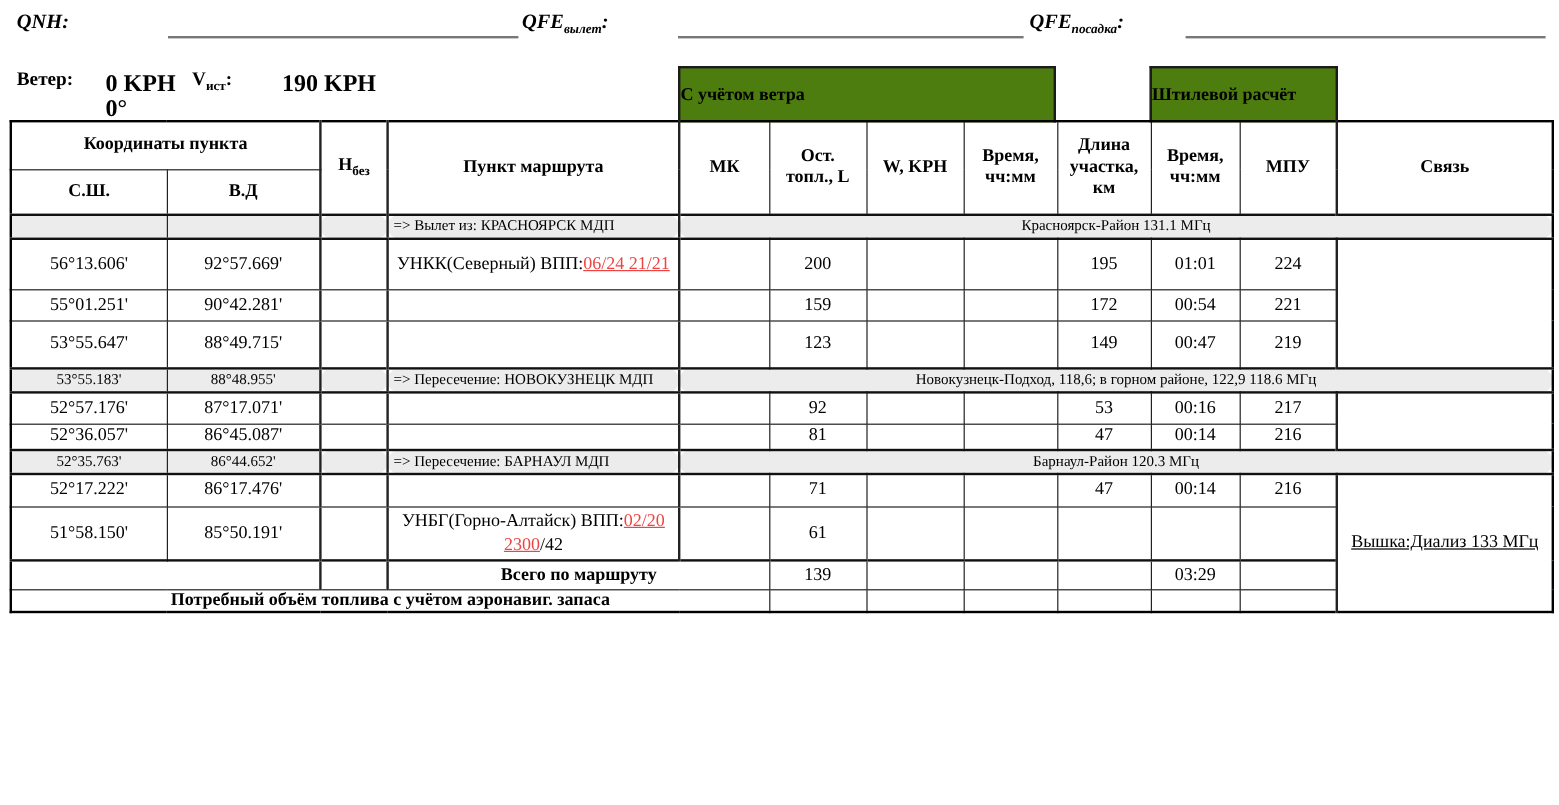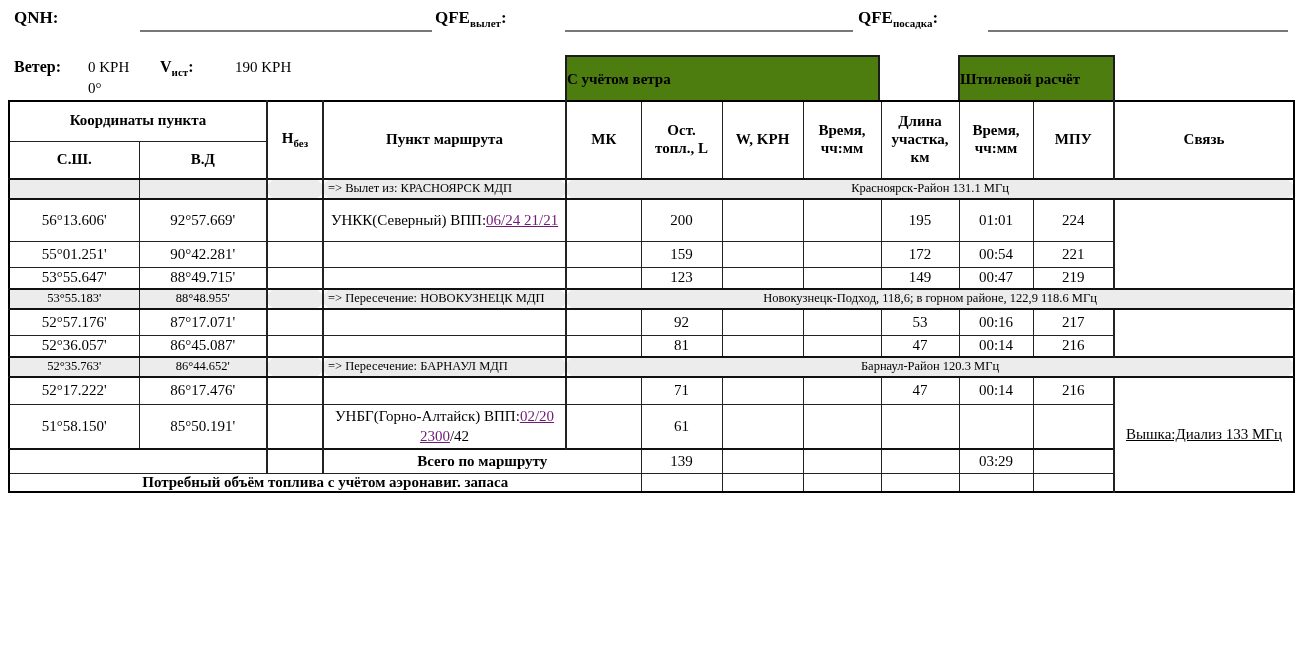--- a/index.html
+++ b/index.html
@@ -1,25 +1,25 @@
 <!DOCTYPE html>
 <html><head>
 <meta charset="utf-8">
 <style>
   html,body { margin:0; padding:0; }
   body {
     width:1299px; height:671px; background:#ffffff; color:#000;
     font-family:"Liberation Serif", serif; position:relative; overflow:hidden;
   }
   .abs { position:absolute; }
-  .flabel { font-weight:bold; font-size:17px; white-space:nowrap; }
+  .flabel { font-weight:bold; font-size:17px; white-space:nowrap;font-style:italic; }
   .flabel sub { font-size:11px; font-weight:bold; }
   .fline { border-bottom:2px solid #787878; height:0; }
   .wlabel { font-weight:bold; font-size:16px; white-space:nowrap; }
-  .wval { font-size:15px; white-space:nowrap; }
+  .wval { font-size:20px; white-space:nowrap;font-weight:bold; }
   .hbox {
     border:2px solid #1c1c1c; border-bottom:none; background:#4d7c0f;
     display:flex; align-items:center; 
     font-weight:bold; font-size:15px; box-sizing:border-box;
   }
   table.nav {
     position:absolute; left:8px; top:100px; width:1285px;
     border-collapse:collapse; table-layout:fixed; border:2px solid #000;
   }
   table.nav td {
@@ -32,21 +32,21 @@
   td.comms-cell { text-align:left; vertical-align:middle; padding:0 2px;text-decoration:underline; }
   tr.sec td {
     background:#ececec; font-size:12.5px; line-height:1.1;
     border-top:2px solid #111; border-bottom:2px solid #111;
   }
   tr.sec td.route-cell { text-align:left; }
   tr.sec td.info-cell { padding-right:4px; }
   tr.total td { border-top:2px solid #111; }
   .bold { font-weight:bold; }
   .bl2 { border-left-width:2px !important;border-radius:25px; }
-  a.rw-link { color:#701a75; text-decoration:underline; cursor:pointer; }
+  a.rw-link { color:#ef4444; text-decoration:underline; cursor:pointer; }
   sub.hsub { font-size:11px; }
 </style>
 </head>
 <body>
 
 <div class="abs flabel" style="left:14px; top:8px;"><span>QNH:</span></div>
 <div class="abs fline" style="left:140px; top:30px; width:292px;"></div>
 
 <div class="abs flabel" style="left:435px; top:8px;"><span>QFE</span><sub>вылет</sub><span>:</span></div>
 <div class="abs fline" style="left:565px; top:30px; width:288px;"></div>
@@ -135,21 +135,21 @@
     <td class="route-cell bl2"></td>
     <td class="bl2"></td>
     <td>159</td>
     <td></td>
     <td></td>
     <td>172</td>
     <td>00:54</td>
     <td>221</td>
   </tr>
 
-  <tr style="height:22px;padding-left:46px;">
+  <tr style="height:40px;padding-left:46px;">
     <td>53°55.647'</td>
     <td>88°49.715'</td>
     <td class="bl2"></td>
     <td class="route-cell bl2"></td>
     <td class="bl2"></td>
     <td>123</td>
     <td></td>
     <td></td>
     <td>149</td>
     <td>00:47</td>

